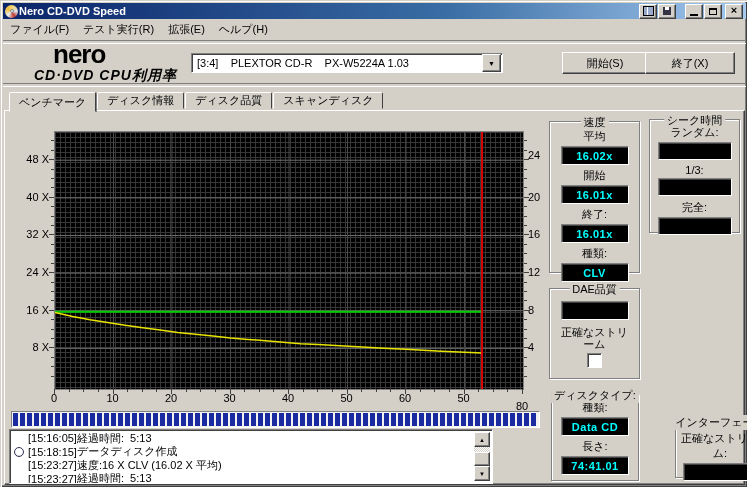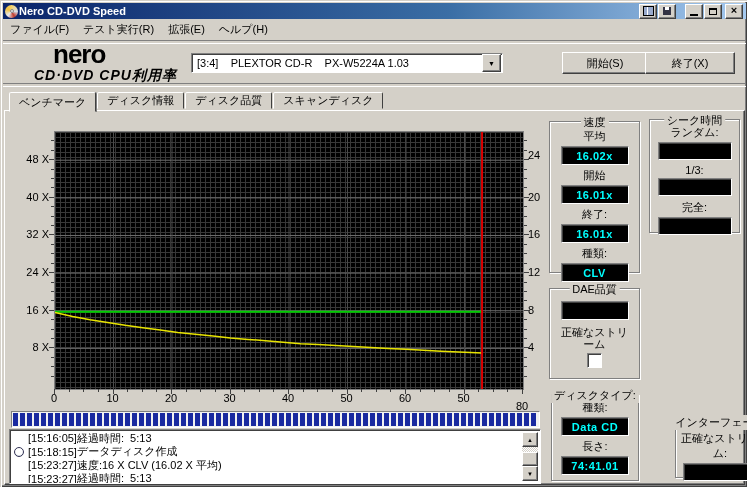--- a/index.html
+++ b/index.html
@@ -69,21 +69,21 @@
   .val-box span{color:#00ffff;font-size:11px;font-weight:bold;letter-spacing:0.5px;}
   .blk-box{width:72px;height:16px;margin:0 auto;background:#000;
     border:1px solid;border-color:#808080 #fff #fff #808080;box-shadow:inset 1px 1px 0 #404040;}
   .chk{width:13px;height:13px;background:#fff;margin:3px auto 0 auto;
     border:1px solid;border-color:#808080 #fff #fff #808080;box-shadow:inset 1px 1px 0 #404040;}
   
   #progress{left:10px;top:410px;width:529px;height:17px;background:#f2f2f2;
     border:1px solid;border-color:#808080 #fff #fff #808080;box-sizing:border-box;padding:1px;}
   #progress-fill{height:100%;background:repeating-linear-gradient(to right,#1a2aa0 0 5px,transparent 5px 7px);}
   
-  #log{left:8px;top:428px;width:532px;height:55px;background:#fff;
+  #log{left:8px;top:428px;width:484px;height:55px;background:#fff;
     border:1px solid;border-color:#808080 #fff #fff #808080;box-shadow:inset 1px 1px 0 #404040;
     box-sizing:border-box;overflow:hidden;}
   .log-row{display:flex;align-items:center;height:13px;font-size:11px;white-space:pre;margin-top:0.5px;}
   .log-icon-cell{width:18px;display:flex;justify-content:center;flex:0 0 auto;}
   .log-clock{width:10px;height:10px;border-radius:50%;border:1px solid #335;
     background:radial-gradient(circle at 50% 40%,#fff 55%,#9ab);box-sizing:border-box;}
   .log-time{flex:0 0 auto;}
   .log-text{}
   #log-scroll{position:absolute;right:2px;top:2px;width:16px;height:49px;background:#ece9e4;
     background-image:repeating-conic-gradient(#fff 0 25%,#d4d0c8 0 50%);background-size:2px 2px;}

